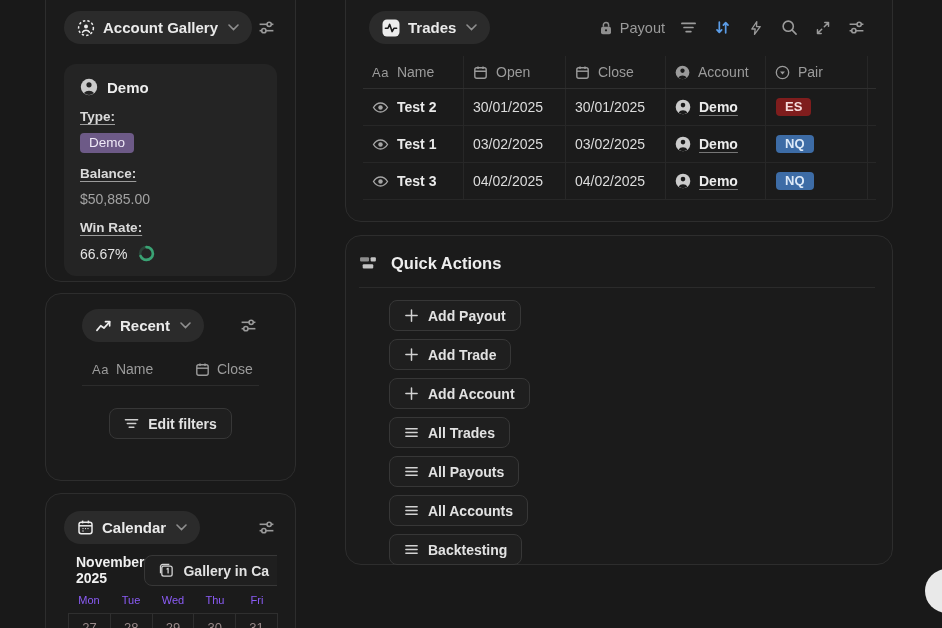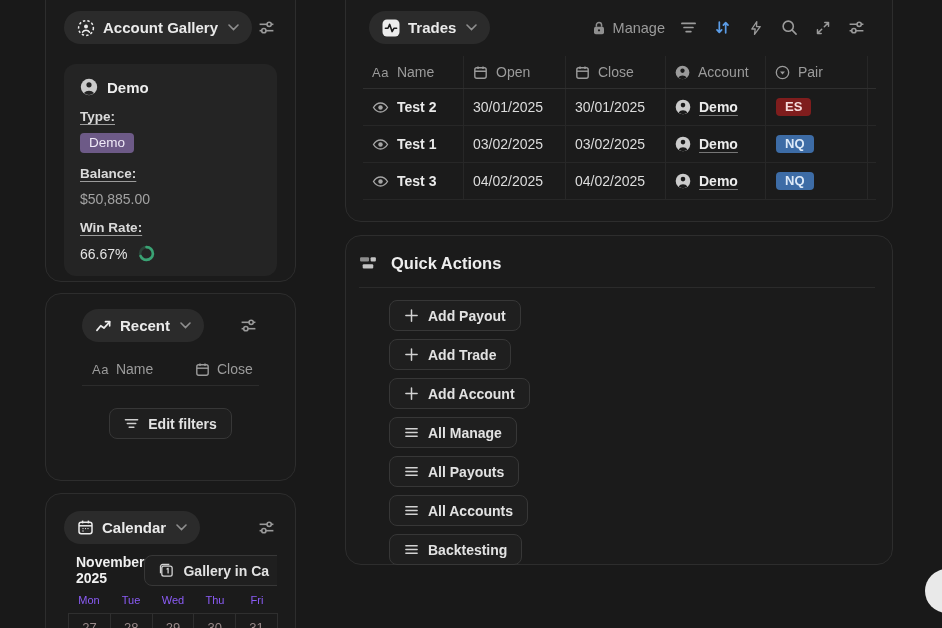--- a/index.html
+++ b/index.html
@@ -281,21 +281,21 @@
 
       <div class="toolbar">
         <span class="locked">
           <span>
             <svg width="16" height="16" viewBox="0 0 16 16">
                 <rect x="3" y="6.8" width="10" height="7.4" rx="1.8" fill="#8f8f8f"></rect>
               <path d="M5.4 6.8V5a2.6 2.6 0 0 1 5.2 0v1.8" fill="none" stroke="#8f8f8f" stroke-width="1.5"></path>
               <circle cx="8" cy="10.3" r="1.1" fill="#1b1b1b"></circle>
             </svg>
           </span>
-          <span>Manage</span>
+          <span>Payout</span>
         </span>
         <button class="iconbtn">
           <span>
             <svg width="17" height="17" viewBox="0 0 16 16" fill="none" stroke="#9b9b9b" stroke-width="1.6" stroke-linecap="round">
               <line x1="1.8" y1="4.2" x2="14.2" y2="4.2"></line>
                 <line x1="3.8" y1="8" x2="12.2" y2="8"></line>
                 <line x1="5.8" y1="11.8" x2="10.2" y2="11.8"></line>
             </svg>
           </span>
         </button>
@@ -523,21 +523,21 @@
         <span>Add Account</span>
       </button>
       <button class="btn">
         <span>
           <svg width="15" height="15" viewBox="0 0 16 16" fill="none" stroke="#d2d2d2" stroke-width="1.6" stroke-linecap="round">
               <line x1="2" y1="4" x2="14" y2="4"></line>
               <line x1="2" y1="8" x2="14" y2="8"></line>
               <line x1="2" y1="12" x2="14" y2="12"></line>
             </svg>
         </span>
-        <span>All Manage</span>
+        <span>All Trades</span>
       </button>
       <button class="btn">
         <span>
           <svg width="15" height="15" viewBox="0 0 16 16" fill="none" stroke="#d2d2d2" stroke-width="1.6" stroke-linecap="round">
               <line x1="2" y1="4" x2="14" y2="4"></line>
               <line x1="2" y1="8" x2="14" y2="8"></line>
               <line x1="2" y1="12" x2="14" y2="12"></line>
             </svg>
         </span>
         <span>All Payouts</span>

